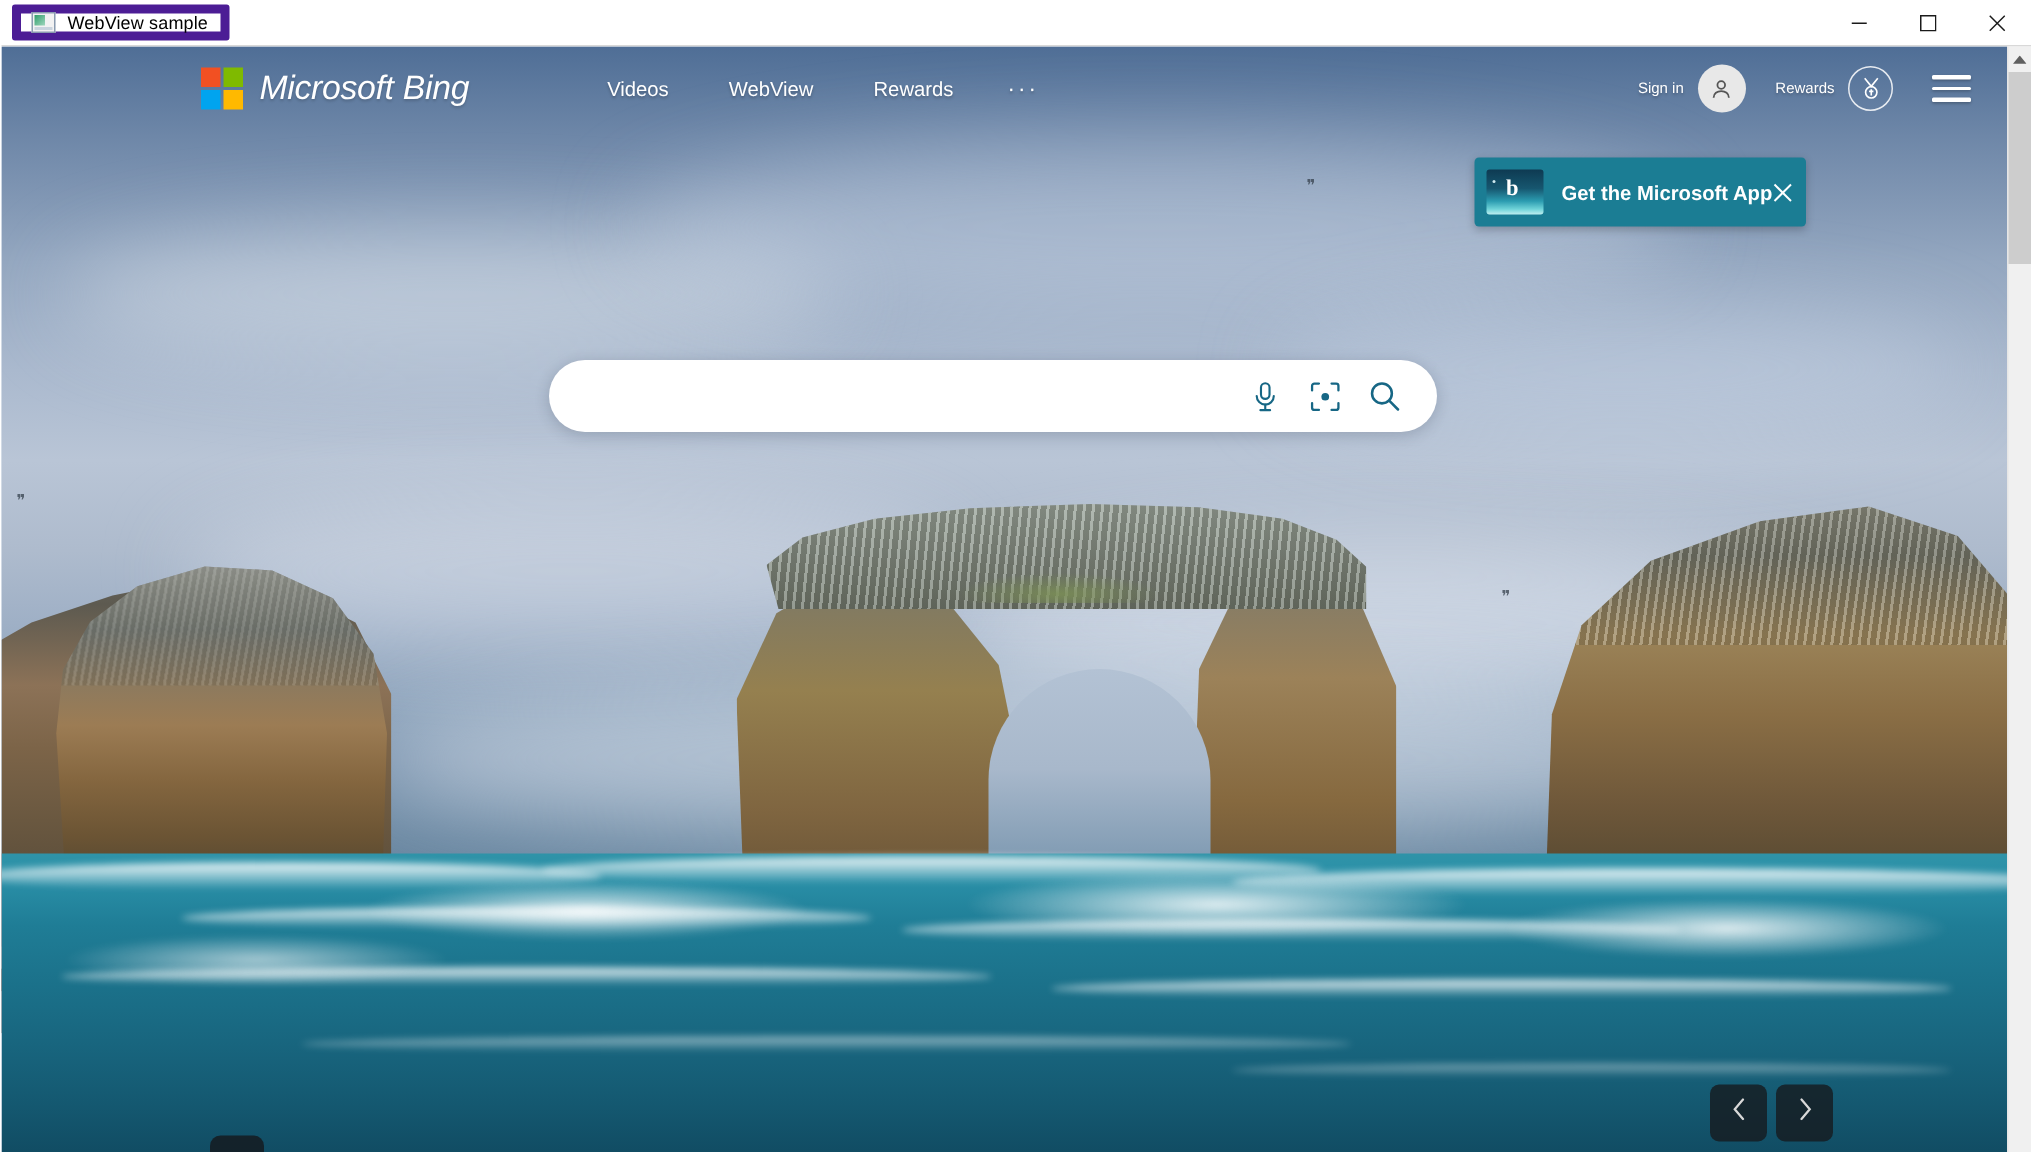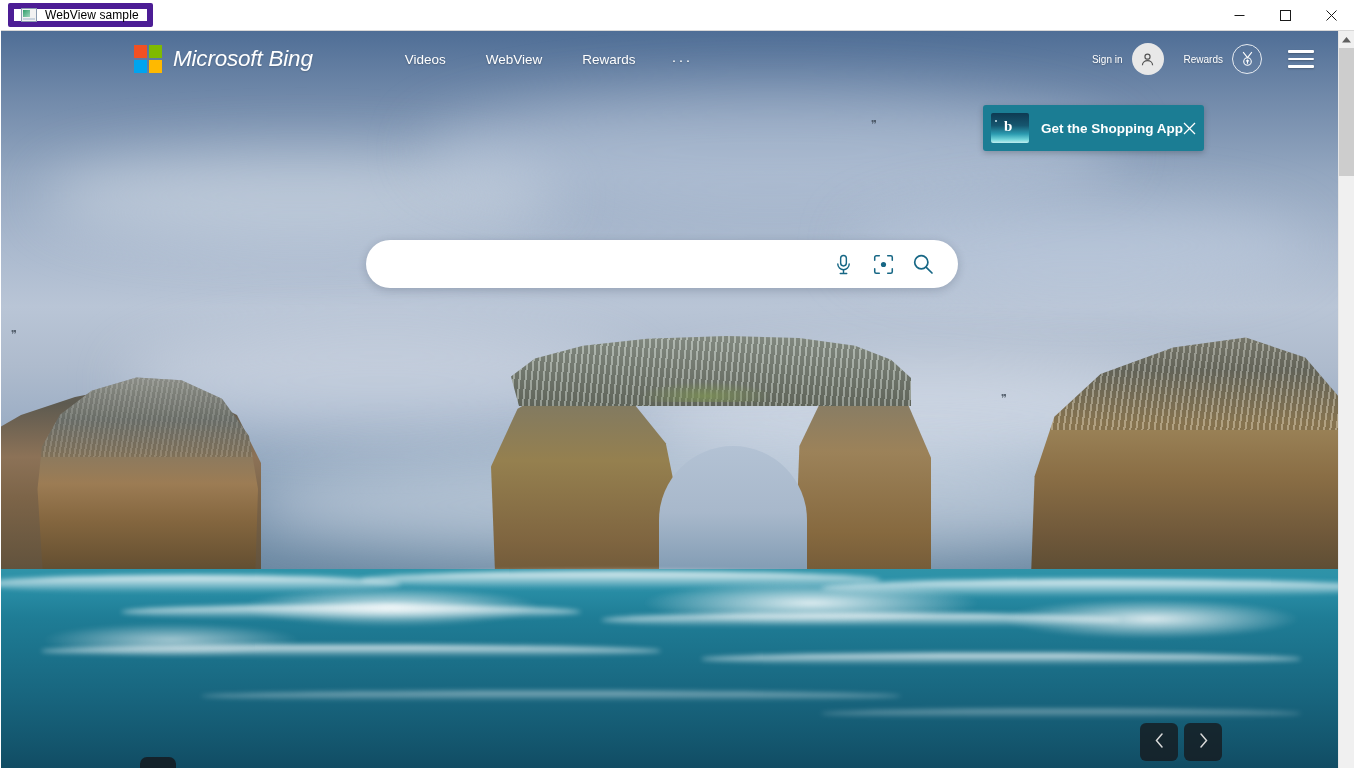--- a/index.html
+++ b/index.html
@@ -643,21 +643,21 @@
                 <span></span>
             </div>
           </div>
         </div>
 
         <div class="wallpaper-toast">
           <div class="wt-thumb">
             <span class="dot"></span>
               <span class="b">b</span>
           </div>
-          <span class="wt-label">Get the Shopping App</span>
+          <span class="wt-label">Get the Microsoft App</span>
           <span class="wt-close">
             <svg width="13" height="13" viewBox="0 0 13 13" stroke="currentColor" stroke-width="1.3">
               <line x1="1" y1="1" x2="12" y2="12"></line>
                 <line x1="12" y1="1" x2="1" y2="12"></line>
             </svg>
           </span>
         </div>
 
         <div class="searchbox">
           <input class="search-input" type="text" value="" placeholder="" style="">

